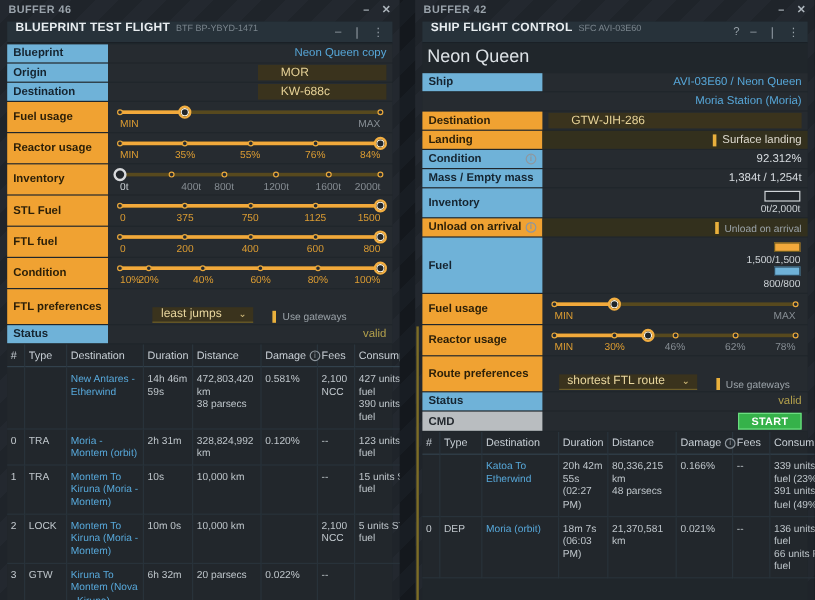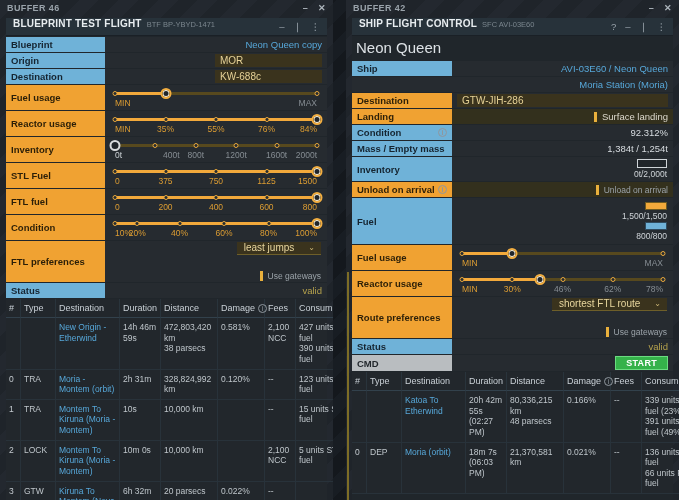--- a/index.html
+++ b/index.html
@@ -23,32 +23,32 @@
   .panel-header { height:18px; display:flex; align-items:baseline; padding:0 7px;
     background:#27323a; border-bottom:1px solid #1a2026; }
   .panel-title { font-size:10px; font-weight:bold; color:#e8edf0; letter-spacing:.2px; }
   .panel-code { font-size:7.5px; color:#7b868e; margin-left:5px; }
   .ph-icons { margin-left:auto; display:flex; gap:9px; color:#9aa4ac; font-size:9.5px; align-self:center; }
 
   .form { padding:1px 0 0 0; }
   .row { display:flex; margin-bottom:1px; background:#262b30; min-height:15px; }
   .lbl { flex:none; background:#6fb2d8; color:#152430; font-size:9.5px; font-weight:bold;
     padding:2px 5px; display:flex; align-items:center; }
-  .left .lbl { width:99px; } .right .lbl { width:100px; }
+  .left .lbl { width:84px; } .right .lbl { width:100px; }
   .lbl.orange { background:#f0a232; color:#2b1f08; }
   .lbl.gray { background:#b9bdc0; color:#23282d; }
   .lbl .info { margin-left:auto; }
   .val { flex:1; display:flex; align-items:center; padding:1px 5px; font-size:9.5px; color:#c8cfd4; min-width:0; }
   .val.r { justify-content:flex-end; }
   .val.olive { background:#33301d; }
   .cyan { color:#57a8da; }
   .white { color:#d7dce0; }
   .valid { color:#b4a14c;margin-left:10px; }
 
-  .input { background:#3a331d; color:#e6d297; font-size:10px; padding:1px 5px;
+  .input { background:#3a331d; color:#e6d297; font-size:10px; padding:1px 19px;
     height:13px; line-height:11px; white-space:nowrap; overflow:hidden; }
   .input.half { width:107px; margin-left:auto; }
   .input.full { flex:1; }
 
   .bigname { font-size:15px; color:#dde2e6; padding:3px 4px 4px 4px; background:transparent; }
 
   .info { display:inline-block; width:9px; height:9px; border:1px solid #8f979e; border-radius:50%;
     font-size:7px; line-height:8px; text-align:center; color:#8f979e; font-style:normal; flex:none; }
 
   
@@ -63,21 +63,21 @@
     border-radius:50%; background:#20252a; transform:translateX(-50%); box-shadow:0 0 0 1px #f8f3e2 inset; }
   .sl-handle.muted { border-color:#d8dadc; box-shadow:none; }
   .sl-labels { position:relative; height:11px; margin:1px 2px 0 2px; font-size:8.5px; }
   .sl-labels span { position:absolute; top:0; white-space:nowrap; }
   .sl-labels .al { transform:none; } .sl-labels .ac { transform:translateX(-50%); }
   .sl-labels .ar { transform:translateX(-100%); }
   .tone-orange { color:#dd9d32; } .tone-gray { color:#868d93; } .tone-light { color:#ccd2d6; }
 
   
   .row.prefs { min-height:29px; }
-  .row.prefs .val { flex-direction:column; align-items:flex-end; justify-content:center; gap:16px; padding-right:6px; }
+  .row.prefs .val { flex-direction:row; align-items:flex-end; justify-content:center; gap:16px; padding-right:6px; }
   .dropdown { display:flex; align-items:center; background:#3a331d; border-bottom:1px solid #6e5f29;
     color:#e8d69e; font-size:10px; padding:0 6px 1px 7px; height:13px; }
   .dropdown .chev { margin-left:14px; color:#cdb776; font-size:8px; }
   .toggle { display:flex; align-items:center; font-size:8.5px; color:#9ba3a9; }
   .toggle .bar { width:3px; height:10px; background:#e9b03c; margin-right:5px; }
   .toggle.lit { color:#ddd9ce; font-size:9.5px; }
 
   
   .stackR { flex-direction:column; align-items:flex-end; justify-content:center; gap:1px; padding-right:6px; }
   .meter-empty { width:30px; height:9px; border:1px solid #cfd4d8; background:#20252a; }
@@ -289,21 +289,21 @@
           <div class="th">#</div>
           <div class="th">Type</div>
           <div class="th">Destination</div>
           <div class="th">Duration</div>
           <div class="th">Distance</div>
           <div class="th">Damage<span class="info">i</span></div>
           <div class="th">Fees</div>
           <div class="th">Consumption</div>
           <div class="td c0"></div>
           <div class="td c1"></div>
-          <div class="td c2 link">New Origin - Etherwind</div>
+          <div class="td c2 link">New Antares - Etherwind</div>
           <div class="td c3">14h 46m 59s</div>
           <div class="td c4">472,803,420 km
 38 parsecs</div>
           <div class="td c5">0.581%</div>
           <div class="td c6">2,100 NCC</div>
           <div class="td c7">427 units STL fuel
 390 units FTL fuel</div>
           <div class="td c0">0</div>
           <div class="td c1">TRA</div>
           <div class="td c2 link">Moria - Montem (orbit)</div>

